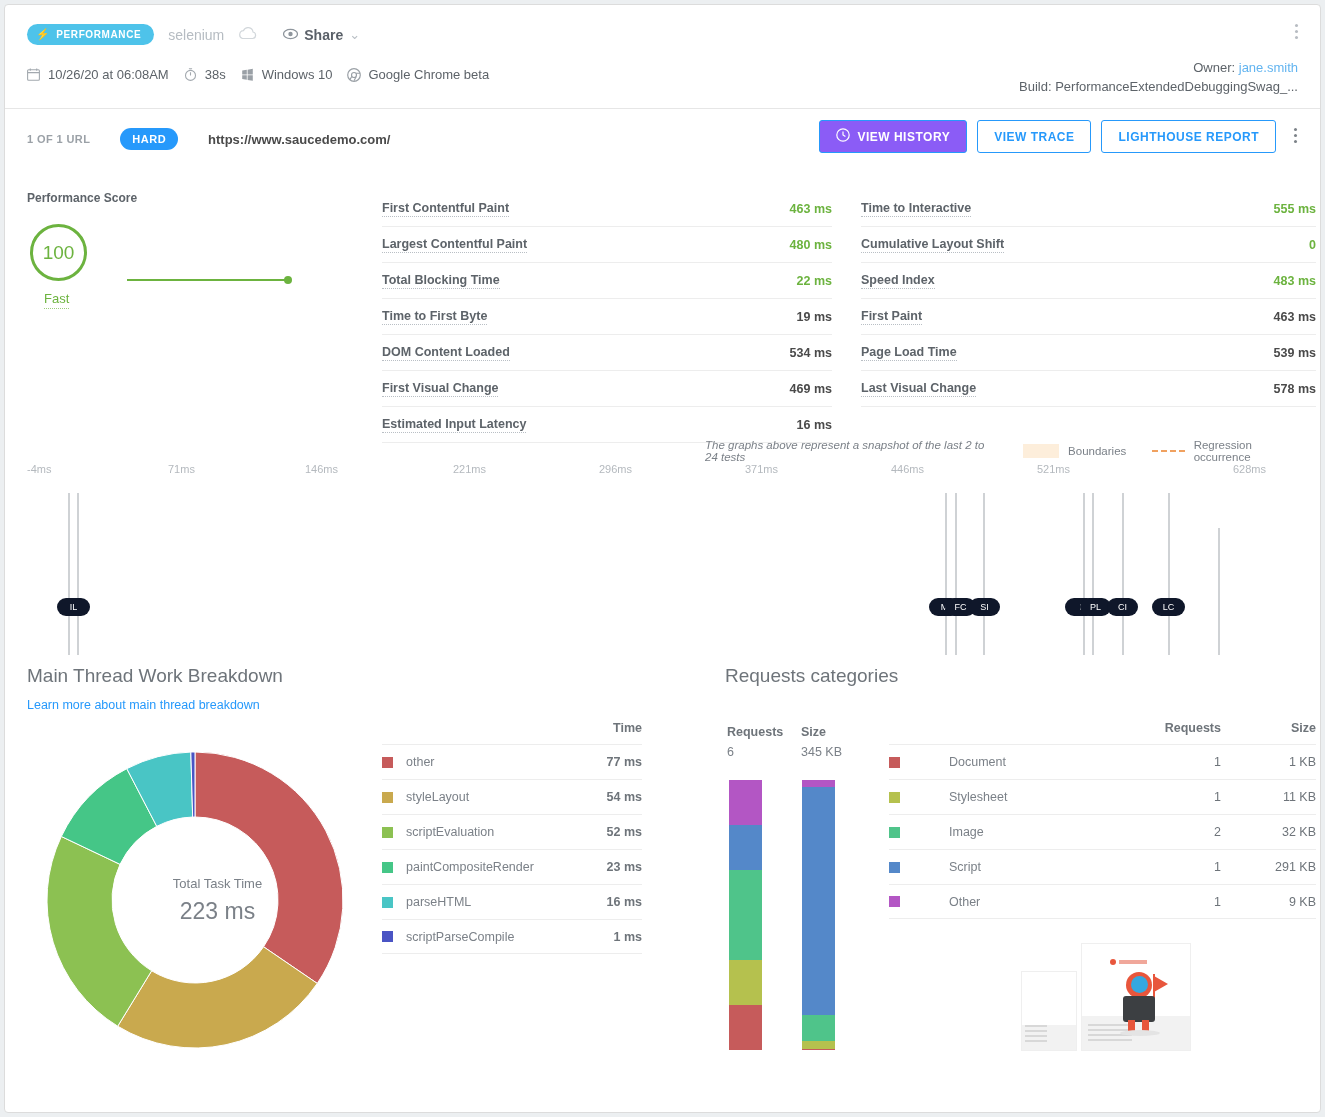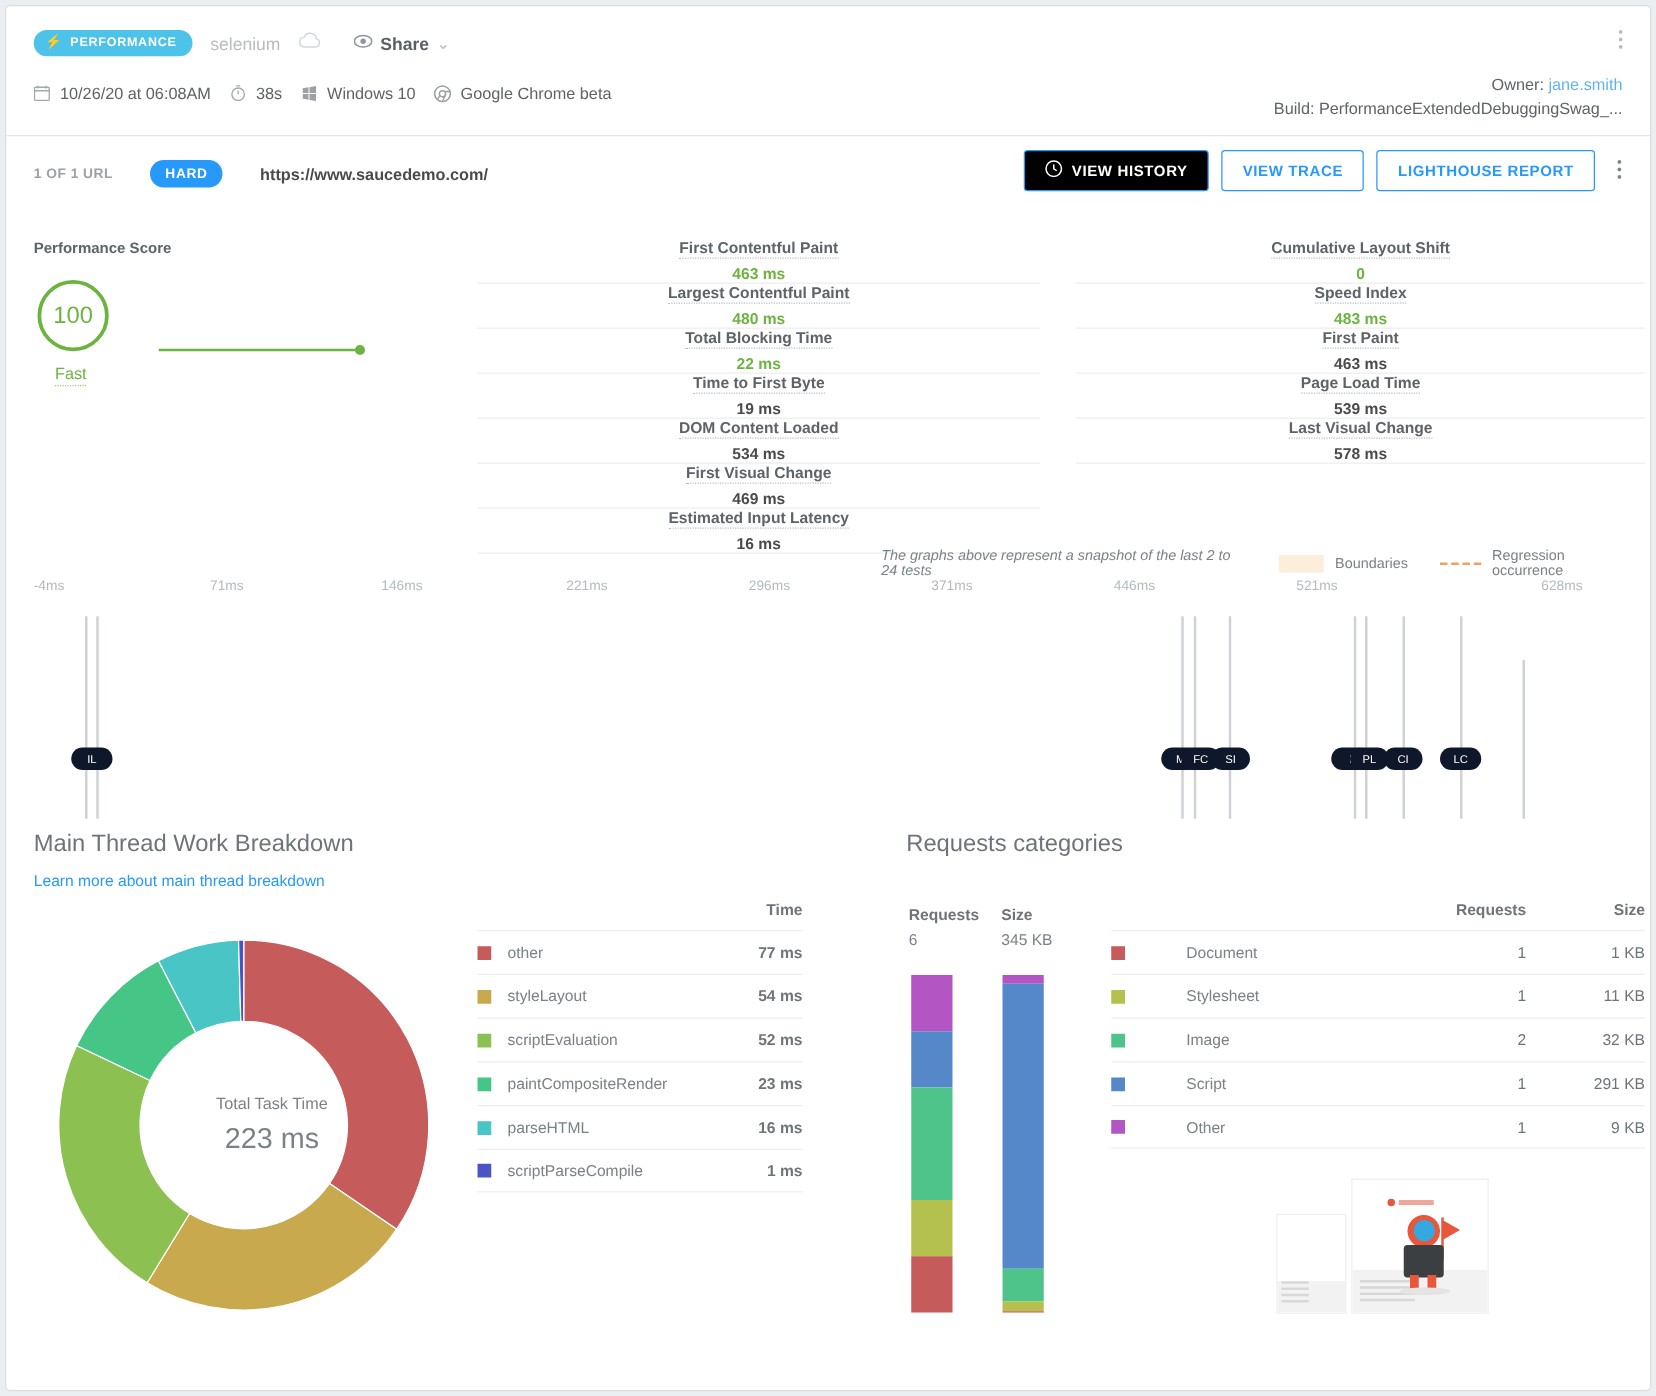--- a/index.html
+++ b/index.html
@@ -48,41 +48,41 @@
 
   
   .urlbar { position:relative; height:58px; }
   .url-left { position:absolute; left:22px; top:19px; display:flex; align-items:center; gap:30px; }
   .url-count { font-size:11px; color:#9ba1a7; letter-spacing:.4px; font-weight:bold; }
   .badge-hard { background:#2699fb; color:#fff; border-radius:11px; height:22px; line-height:22px; padding:0 12px; font-size:11px; font-weight:bold; letter-spacing:.5px; }
   .url-text { font-size:13px; font-weight:bold; color:#4a4a4a; }
   .url-right { position:absolute; right:18px; top:11px; display:flex; align-items:center; gap:10px; }
   .btn { height:33px; border-radius:3px; font-size:12px; font-weight:bold; letter-spacing:.5px;
          display:flex; align-items:center; justify-content:center; gap:7px; padding:0 16px; cursor:pointer; }
-  .btn-primary { background:#000000; color:#fff; border:1px solid #2699fb; }
+  .btn-primary { background:#8b5cf6; color:#fff; border:1px solid #2699fb; }
   .btn-outline { background:#fff; color:#2699fb; border:1px solid #2699fb; }
   .kebab2 { width:14px; margin-left:2px; cursor:pointer; }
   .kebab2 i { display:block; width:3px; height:3px; border-radius:50%; background:#7c8288; margin:0 auto 3px; }
 
   
   .score-wrap { position:absolute; left:22px; top:186px; width:340px; }
   .score-title { font-size:12px; font-weight:bold; color:#5d6369; }
   .ring { position:absolute; left:3px; top:33px; width:57px; height:57px; border-radius:50%;
           border:3px solid #6cb33f; display:flex; align-items:center; justify-content:center; }
   .ring span { font-size:19px; color:#6cb33f; }
   .fast { position:absolute; left:17px; top:100px; font-size:13px; color:#6cb33f; border-bottom:1px dotted #9ccd7c; padding-bottom:2px; }
   .spark { position:absolute; left:100px; top:85px; width:165px; height:8px; }
   .spark .line { position:absolute; left:0; top:3px; width:160px; height:2px; background:#6cb33f; }
   .spark .dot { position:absolute; left:157px; top:0; width:8px; height:8px; border-radius:50%; background:#6cb33f; }
 
   
   .mcol { position:absolute; top:186px; }
   .mcol.left { left:377px; width:450px; }
   .mcol.right { left:856px; width:455px; }
-  .mrow { height:36px; border-bottom:1px solid #ededed; display:flex; align-items:center; justify-content:space-between;flex-direction:column; }
+  .mrow { height:36px; border-bottom:1px solid #ededed; display:flex; align-items:center; justify-content:space-between; }
   .mrow .lbl { font-size:12.5px; font-weight:bold; color:#5d6369; border-bottom:1px dotted #b9bfc5; padding-bottom:1px; }
   .mrow .val { font-size:12.5px; font-weight:bold; color:#4a4a4a; }
   .mrow .val.good { color:#6cb33f; }
 
   .note { position:absolute; left:700px; top:434px; right:20px; display:flex; align-items:center; gap:26px; font-size:11.5px; color:#7b8188; }
   .note .txt { font-style:italic; }
   .lg-item { display:flex; align-items:center; gap:9px; }
   .lg-swatch { width:36px; height:14px; background:#fdeedb; }
   .lg-dash { width:36px; height:0; border-top:2px dashed #f0a160; }
 
@@ -297,20 +297,24 @@
         <span class="lbl">First Visual Change</span>
         <span class="val">469 ms</span>
       </div>
       <div class="mrow">
         <span class="lbl">Estimated Input Latency</span>
         <span class="val">16 ms</span>
       </div>
     </div>
   <div class="mcol right" id="metrics-right">
       <div class="mrow">
+        <span class="lbl">Time to Interactive</span>
+        <span class="val good">555 ms</span>
+      </div>
+      <div class="mrow">
         <span class="lbl">Cumulative Layout Shift</span>
         <span class="val good">0</span>
       </div>
       <div class="mrow">
         <span class="lbl">Speed Index</span>
         <span class="val good">483 ms</span>
       </div>
       <div class="mrow">
         <span class="lbl">First Paint</span>
         <span class="val">463 ms</span>

